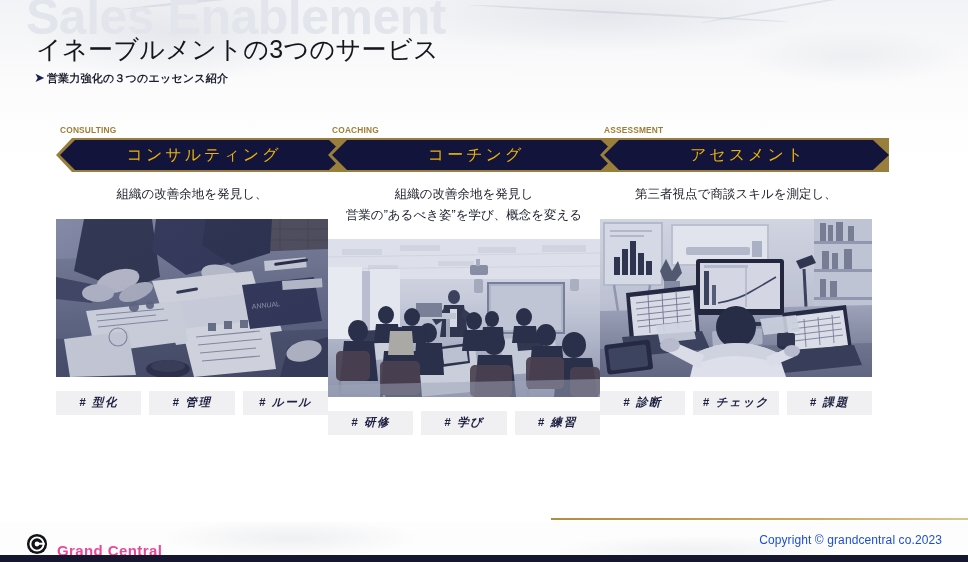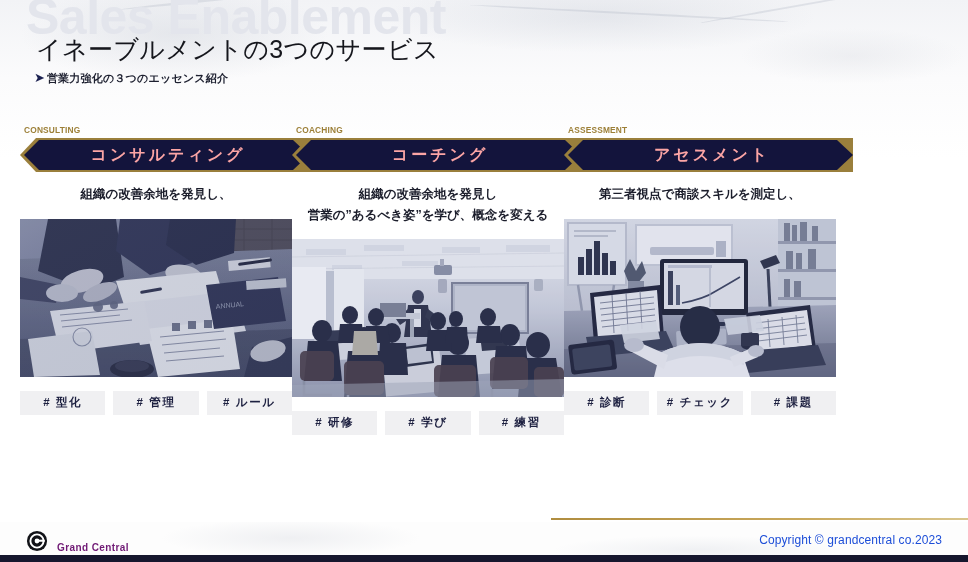--- a/index.html
+++ b/index.html
@@ -86,21 +86,21 @@
   }
 
   
   .columns {
     position: absolute;
     left: 0;
     top: 124px;
     width: 820px;
     display: flex;
     justify-content: space-between;
-    padding: 0 20px;
+    padding: 0 56px;
     box-sizing: border-box;
   }
   .col {
     width: 289px;
     position: relative;
   }
 
   .eyebrow {
     font-size: 9.5px;
     font-weight: bold;
@@ -134,34 +134,34 @@
     top: 2px;
     width: 285px;
     height: 30px;
     background: #13143c;
     clip-path: polygon(0 50%, 15px 0, calc(100% - 16px) 0, 100% 50%, calc(100% - 16px) 100%, 15px 100%);
     display: flex;
     align-items: center;
     justify-content: center;
   }
   .banner-label {
-    color: #fca5a5;
+    color: #eab308;
     font-size: 16px;
-    font-weight: bold;
+    font-weight: normal;
     letter-spacing: 3px;
     text-indent: 3px;
     white-space: nowrap;
   }
 
   
   .desc {
     margin-top: 12px;
     text-align: center;
     font-size: 12.5px;
-    font-weight: bold;
+    font-weight: normal;
     color: #1b1d2b;
     line-height: 1.65;
     white-space: nowrap;
   }
 
   
   .photo {
     margin-top: 14px;
     width: 272px;
     height: 158px;
@@ -172,20 +172,21 @@
     background: #6d7490;
   }
   .photo svg { display: block; width: 100%; height: 100%; }
 
   
   .tags {
     margin-top: 14px;
     display: flex;
     justify-content: space-between;
     gap: 8px;
+    font-style: italic;
   }
   .tag {
     background: #f0f0f2;
     color: #1d2040;
     font-size: 11.5px;
     font-weight: bold;
     letter-spacing: 1.6px;
     padding: 4px 0 5px;
     text-align: center;
     flex: 1 1 0;
@@ -227,23 +228,23 @@
   .logo-row {
     position: absolute;
     left: 26px;
     top: 7px;
     display: flex;
     align-items: center;
     gap: 9px;
   }
   .logo-mark { width: 22px; height: 22px; display: block; }
   .logo-text {
-    font-size: 10px;
+    font-size: 15px;
     font-weight: bold;
-    color: #701a75;
+    color: #ec4899;
     letter-spacing: 0.4px;
     margin-top: 13px;
   }
   .copyright {
     position: absolute;
     right: 26px;
     top: 11px;
     font-size: 12px;
     color: #1d4ed8;
     letter-spacing: 0.1px;

